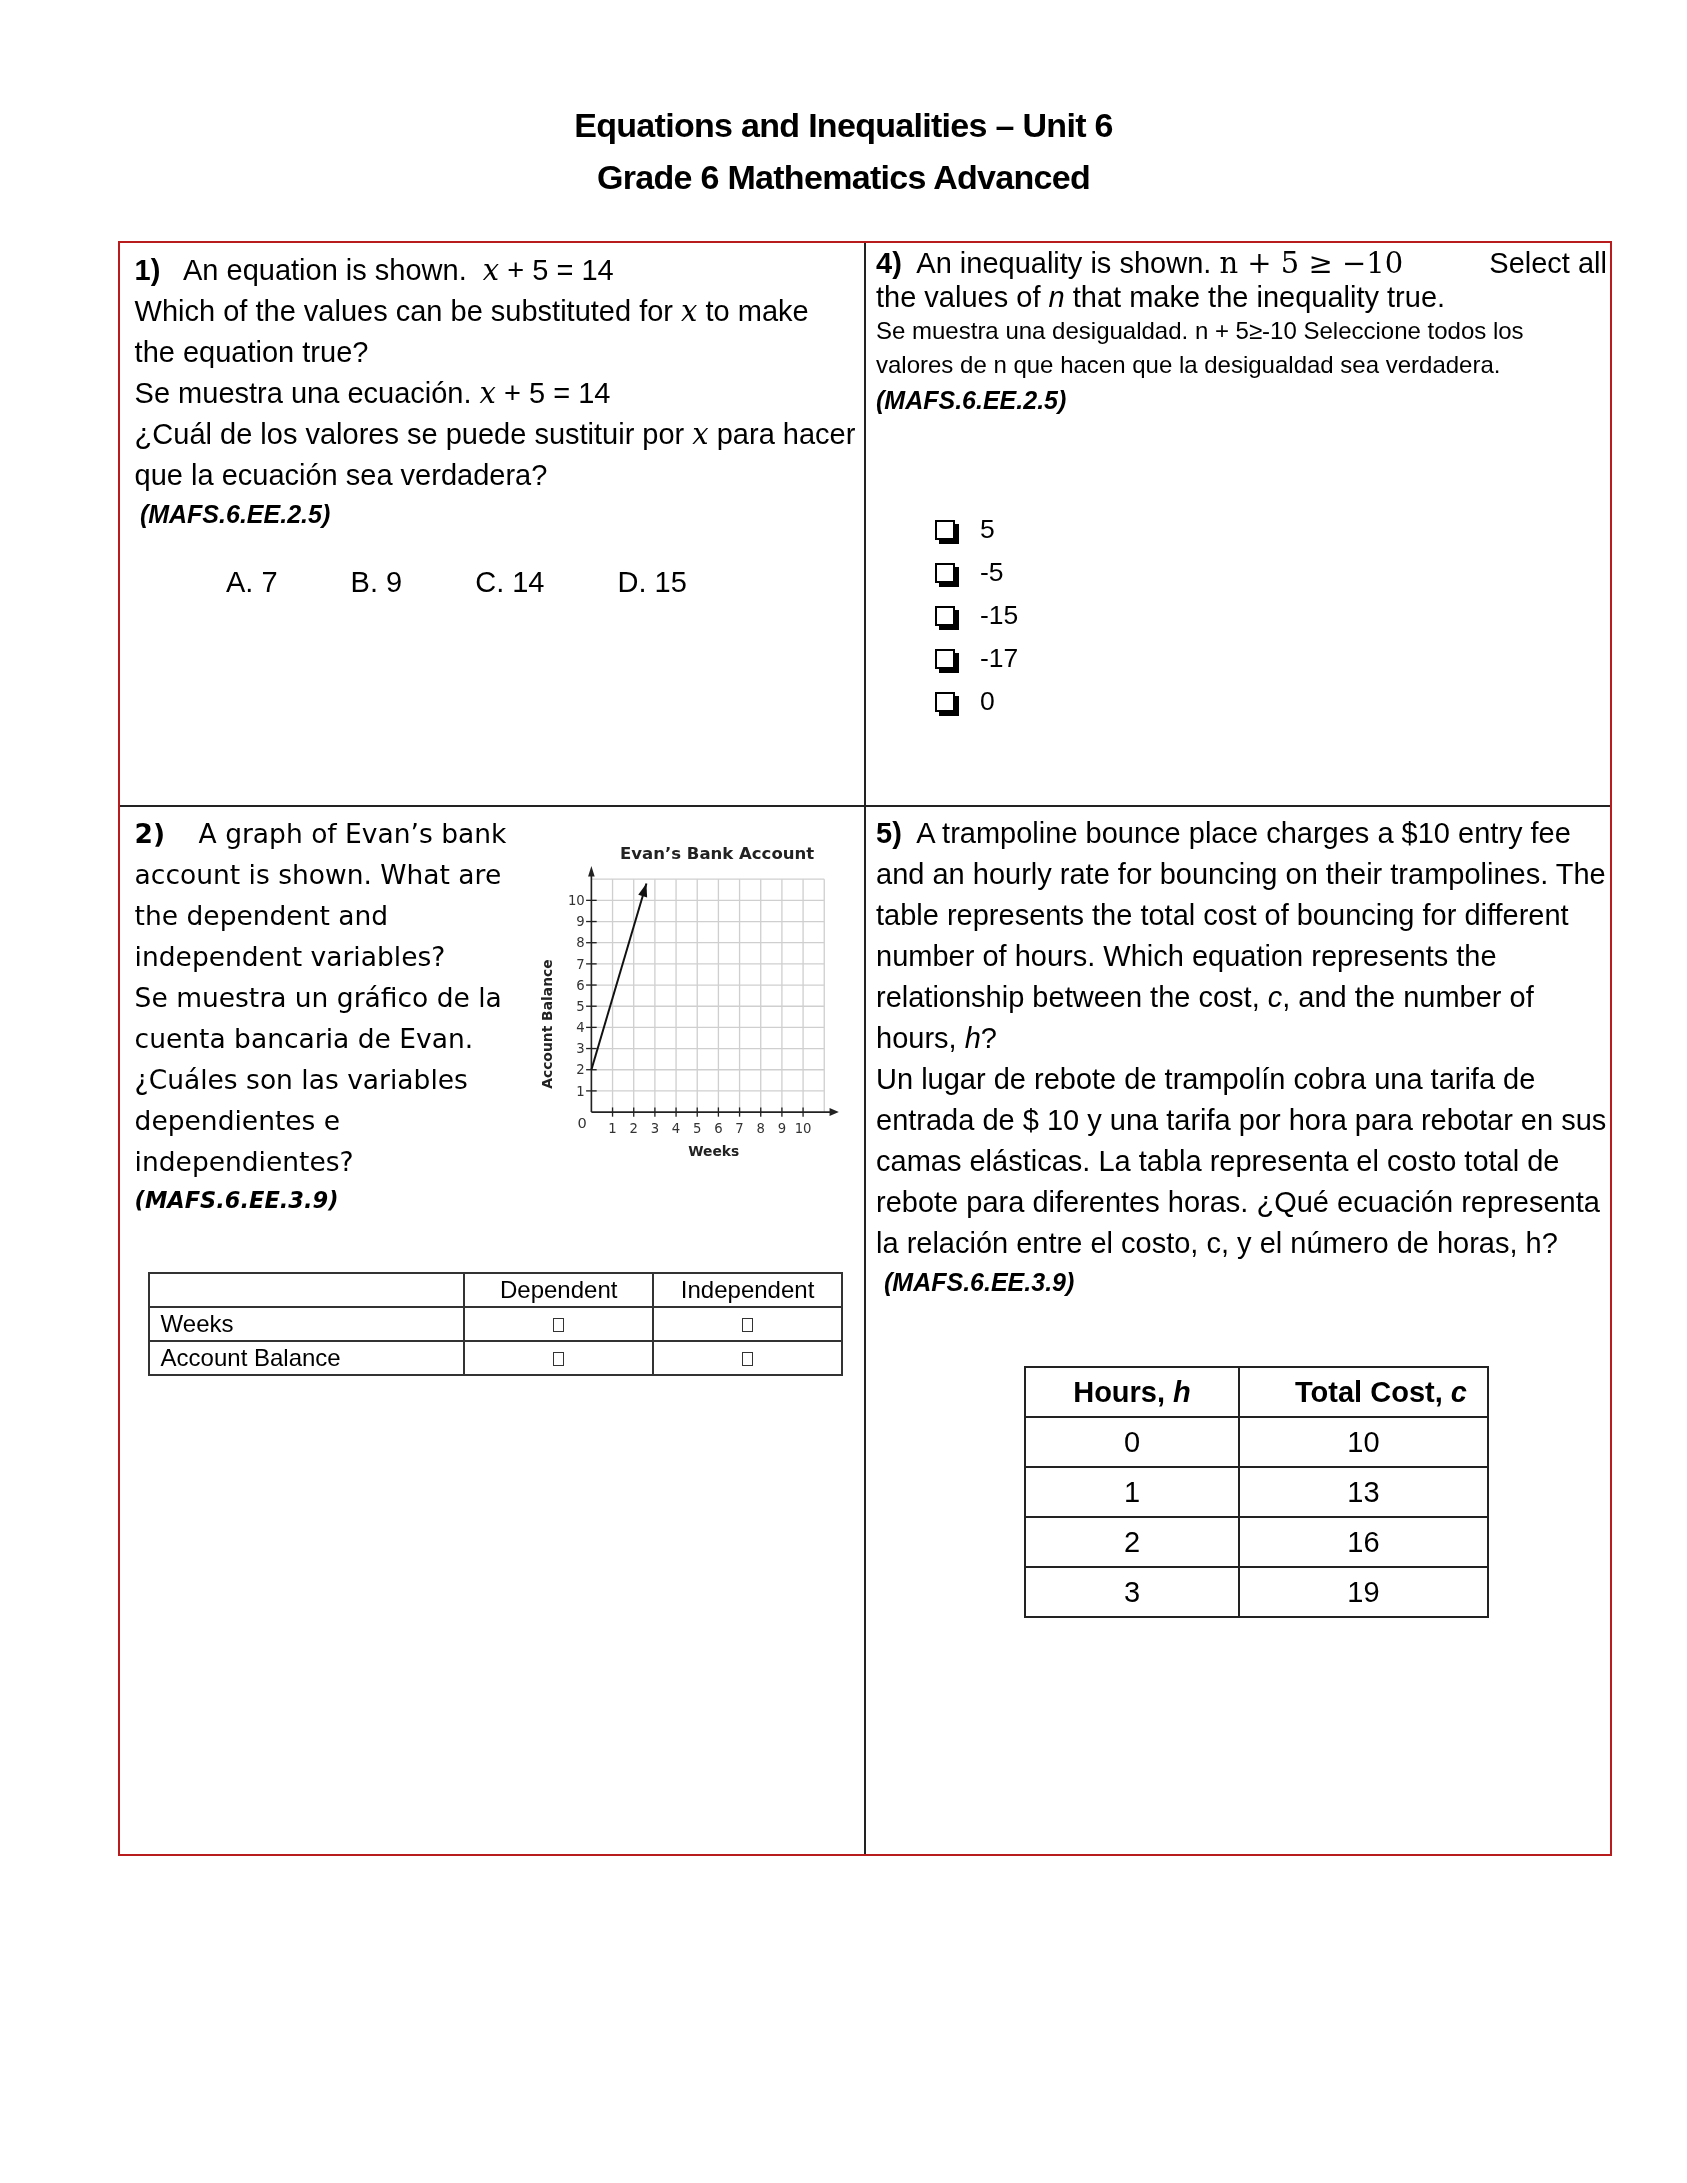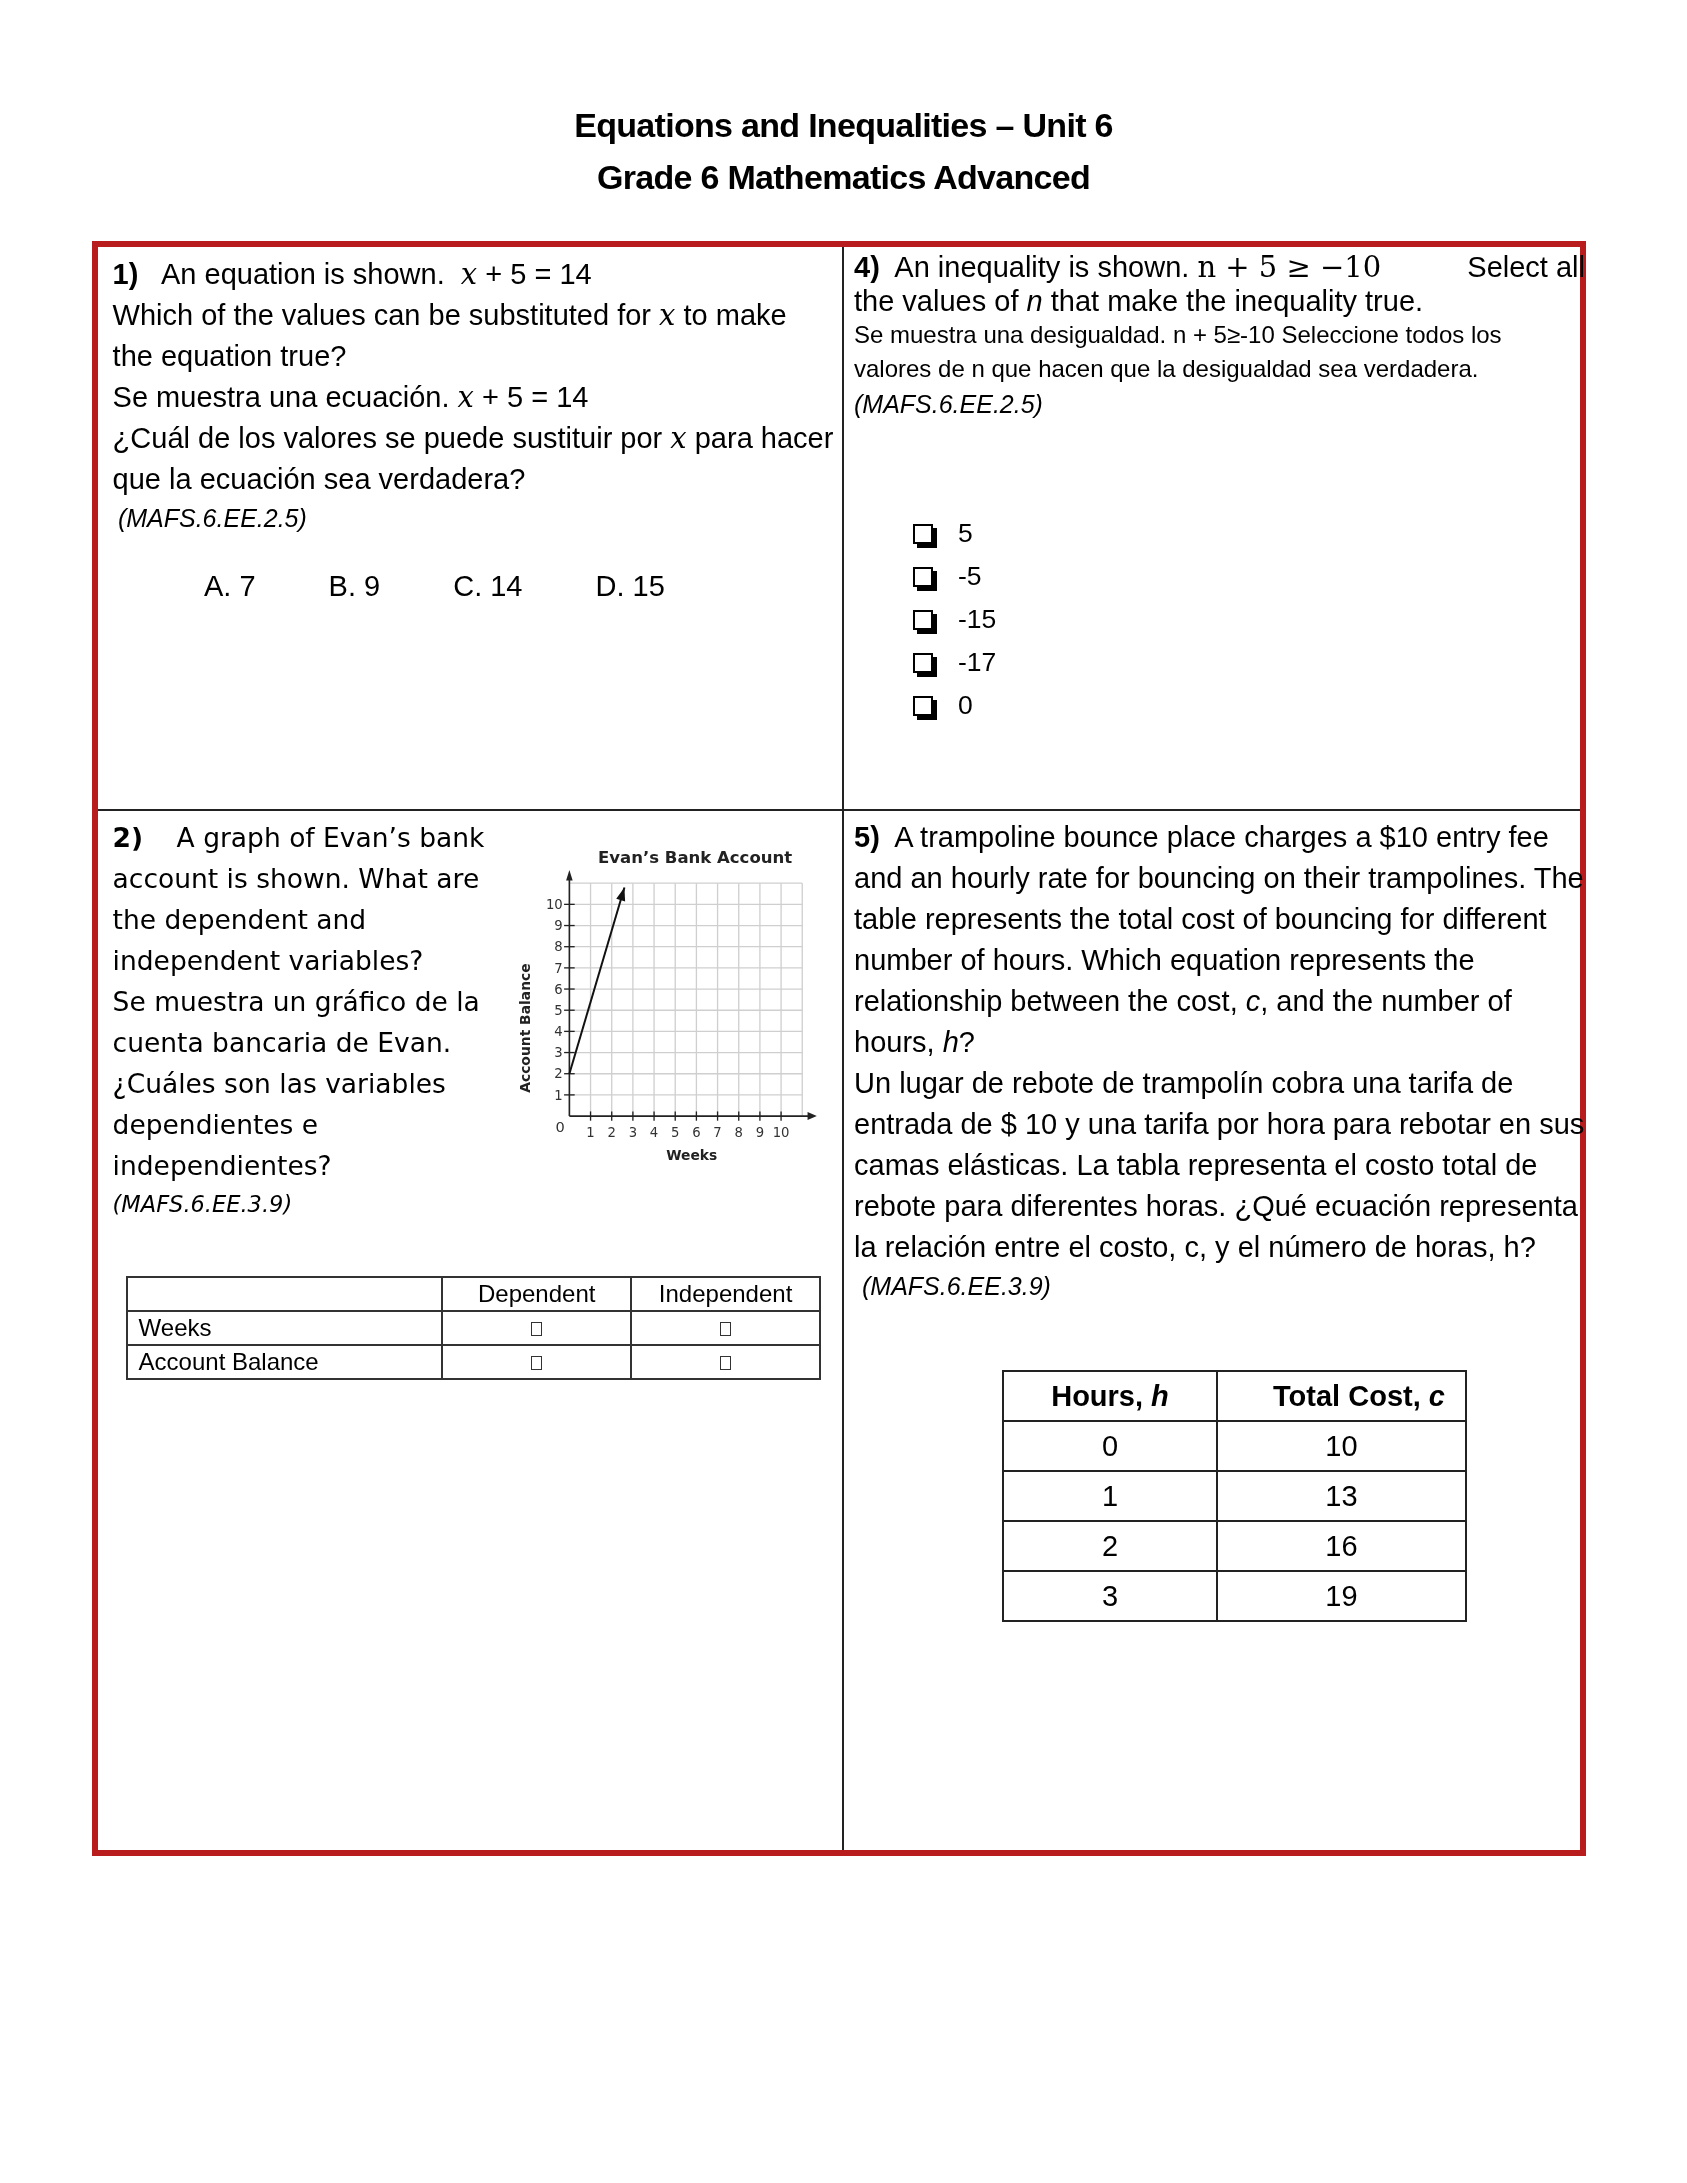--- a/index.html
+++ b/index.html
@@ -4,31 +4,31 @@
 <style>
   html, body { margin: 0; padding: 0; background: #ffffff; }
   body {
     width: 1687px; height: 2183px; position: relative; overflow: hidden;
     font-family: "Liberation Sans", sans-serif; color: #000;
   }
   .title-block { position: absolute; top: 99px; left: 0; width: 1687px; text-align: center; }
   .title-line { font-weight: bold; font-size: 34px; line-height: 52px; letter-spacing: -0.7px; }
 
   .grid {
-    position: absolute; left: 92px; top: 241px; width: 1494px; height: 1615px;
-    border: 6px solid #b91c1c; box-sizing: border-box;
+    position: absolute; left: 118px; top: 241px; width: 1494px; height: 1615px;
+    border: 2px solid #b91c1c; box-sizing: border-box;
   }
   .vline { position: absolute; left: 744px; top: 0; width: 2px; height: 100%; background: #222; }
   .hline { position: absolute; left: 0; top: 562px; width: 100%; height: 2px; background: #222; }
 
   .cell { position: absolute; box-sizing: border-box; }
   .q { font-size: 29px; line-height: 41px; }
   .q .num { font-weight: bold; }
   .mv { font-family: "DejaVu Serif", serif; font-style: italic; }
-  .std { font-weight: normal; font-style: italic; font-size: 25px; line-height: 37px; }
+  .std { font-weight: bold; font-style: italic; font-size: 25px; line-height: 37px; }
 
   
   #q1 { left: 14.6px; top: 6.6px; width: 721px; }
   .q1-choices { position: absolute; left: 106px; top: 323px; width: 595px; font-size: 29px; }
   .q1-choices span { display: inline-block; margin-right: 73px; }
 
   
   #q4 { left: 756px; top: 2.6px; width: 731px; font-size: 29px; line-height: 34px; }
   #q4 .sp { font-size: 24px; line-height: 34px; }
   .select-all { float: right; }

